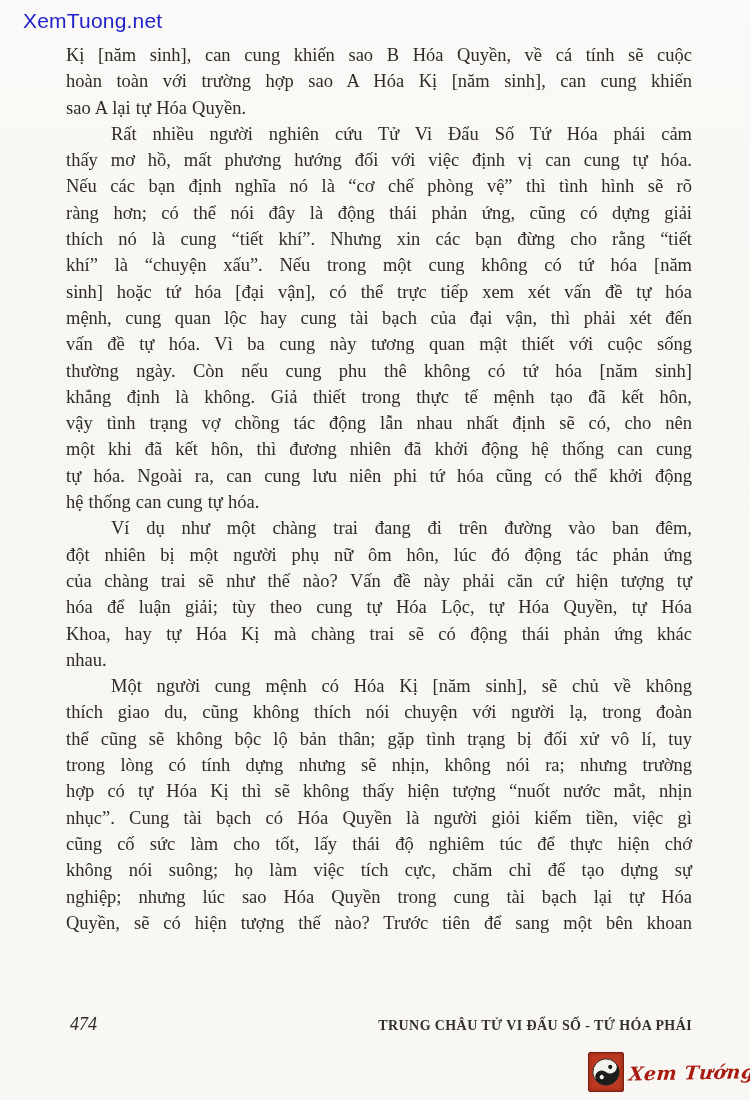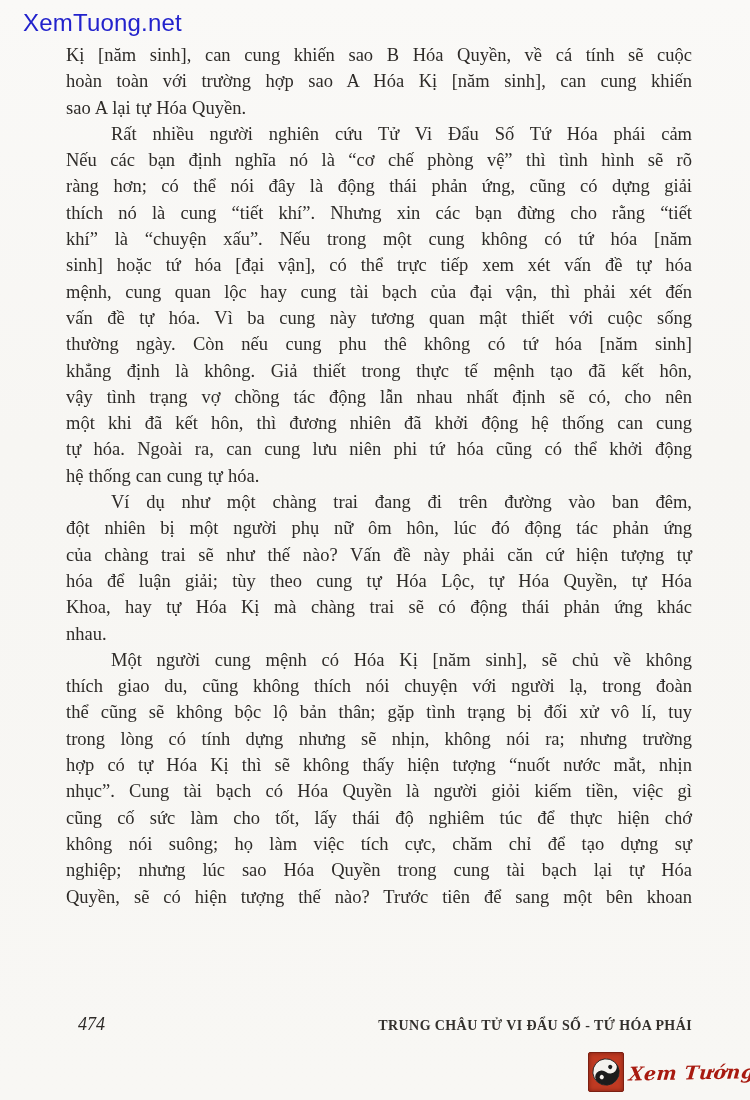--- a/index.html
+++ b/index.html
@@ -9,21 +9,21 @@
     font-family:"Liberation Serif","DejaVu Serif",serif;
   }
   .page{
     position:absolute;inset:0;
     background:linear-gradient(180deg,#faf9f7 0%,#f7f6f3 40%,#f8f7f4 100%);
   }
   
   .wm-top{
     position:absolute;left:23px;top:9px;
     font-family:"Liberation Sans","DejaVu Sans",sans-serif;
-    font-size:24px;color:var(--wm-blue,#2222cc);
+    font-size:21px;color:var(--wm-blue,#2222cc);
     letter-spacing:0.2px;
   }
   
   .text-block{
     position:absolute;left:66px;top:42px;width:626px;
     font-size:18.5px;line-height:26.3px;color:#2e2b28;
     text-rendering:optimizeLegibility;
   }
   .line{
     text-align:justify;text-align-last:justify;
@@ -31,21 +31,21 @@
     word-spacing:0.5px;
   }
   .line.indent{text-indent:45px;}
   .line.end{text-align-last:left;}
   
   .footer{
     position:absolute;left:66px;width:626px;top:1014px;
     display:flex;justify-content:space-between;align-items:baseline;
   }
   .page-num{
-    font-style:italic;font-size:18px;color:#2e2b28;margin-left:12px;
+    font-style:italic;font-size:18px;color:#2e2b28;margin-left:4px;
     font-family:"Liberation Serif","DejaVu Serif",serif;
   }
   .running-title{
     font-weight:bold;font-size:14px;color:#33302c;letter-spacing:0.4px;
     font-family:"Liberation Serif","DejaVu Serif",serif;
   }
   
   .brand{
     position:absolute;left:588px;top:1052px;
     display:flex;align-items:center;gap:5px;
@@ -72,20 +72,21 @@
 <div class="page">
 
   <div class="wm-top">XemTuong.net</div>
 
   <div class="text-block">
 
   <div class="line">Kị [năm sinh], can cung khiến sao B Hóa Quyền, về cá tính sẽ cuộc</div>
       <div class="line">hoàn toàn với trường hợp sao A Hóa Kị [năm sinh], can cung khiến</div>
       <div class="line end">sao A lại tự Hóa Quyền.</div>
       <div class="line indent">Rất nhiều người nghiên cứu Tử Vi Đẩu Số Tứ Hóa phái cảm</div>
+      <div class="line">thấy mơ hồ, mất phương hướng đối với việc định vị can cung tự hóa.</div>
       <div class="line">Nếu các bạn định nghĩa nó là “cơ chế phòng vệ” thì tình hình sẽ rõ</div>
       <div class="line">ràng hơn; có thể nói đây là động thái phản ứng, cũng có dựng giải</div>
       <div class="line">thích nó là cung “tiết khí”. Nhưng xin các bạn đừng cho rằng “tiết</div>
       <div class="line">khí” là “chuyện xấu”. Nếu trong một cung không có tứ hóa [năm</div>
       <div class="line">sinh] hoặc tứ hóa [đại vận], có thể trực tiếp xem xét vấn đề tự hóa</div>
       <div class="line">mệnh, cung quan lộc hay cung tài bạch của đại vận, thì phải xét đến</div>
       <div class="line">vấn đề tự hóa. Vì ba cung này tương quan mật thiết với cuộc sống</div>
       <div class="line">thường ngày. Còn nếu cung phu thê không có tứ hóa [năm sinh]</div>
       <div class="line">khẳng định là không. Giả thiết trong thực tế mệnh tạo đã kết hôn,</div>
       <div class="line">vậy tình trạng vợ chồng tác động lẫn nhau nhất định sẽ có, cho nên</div>

